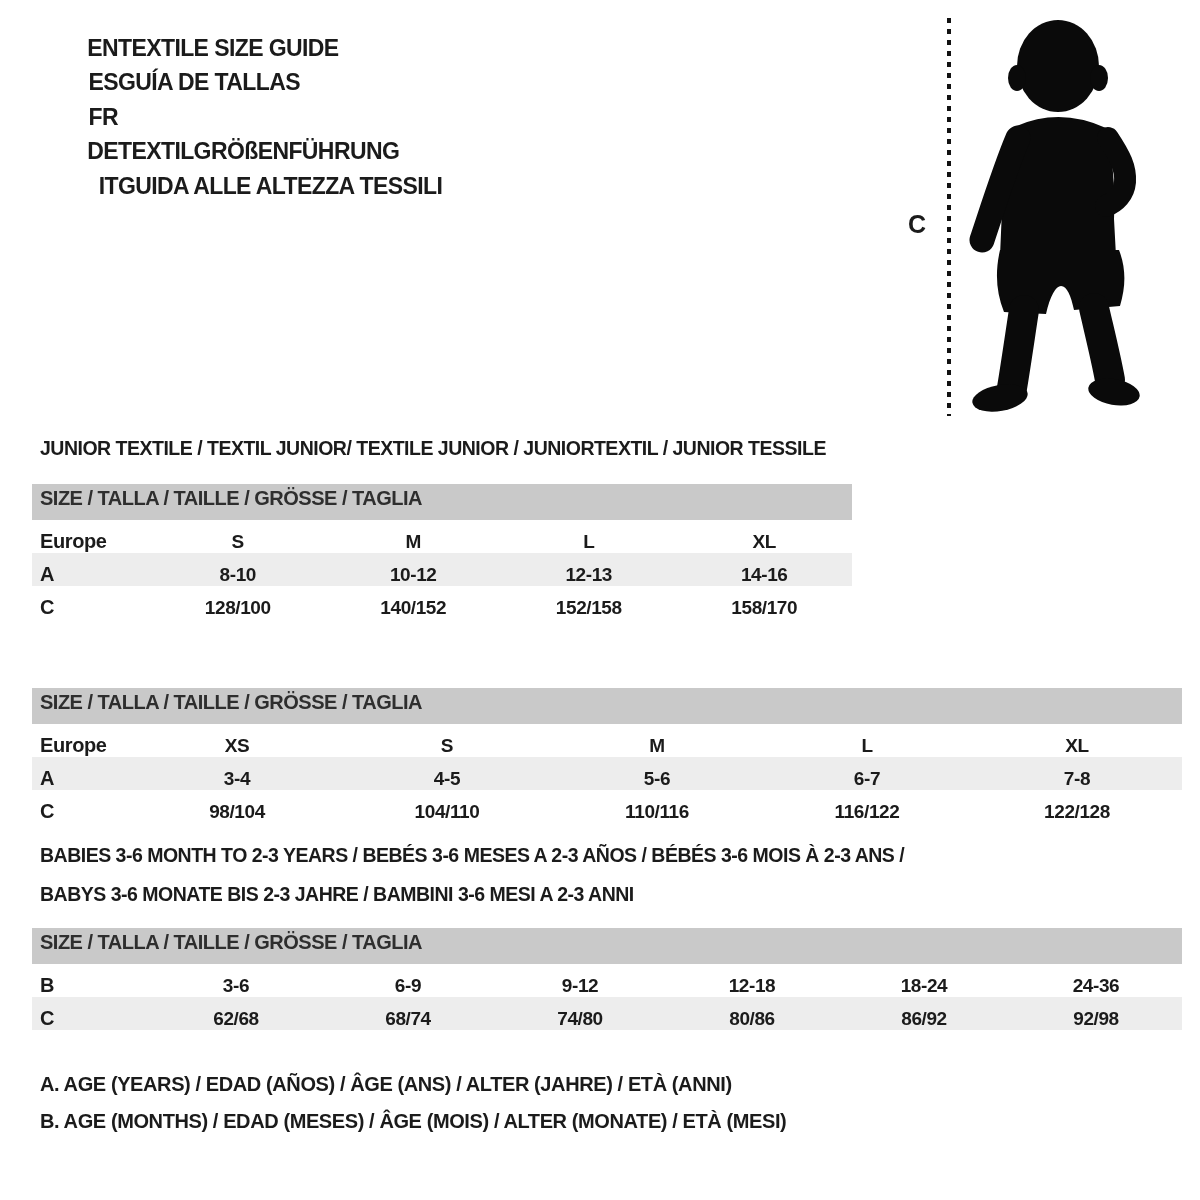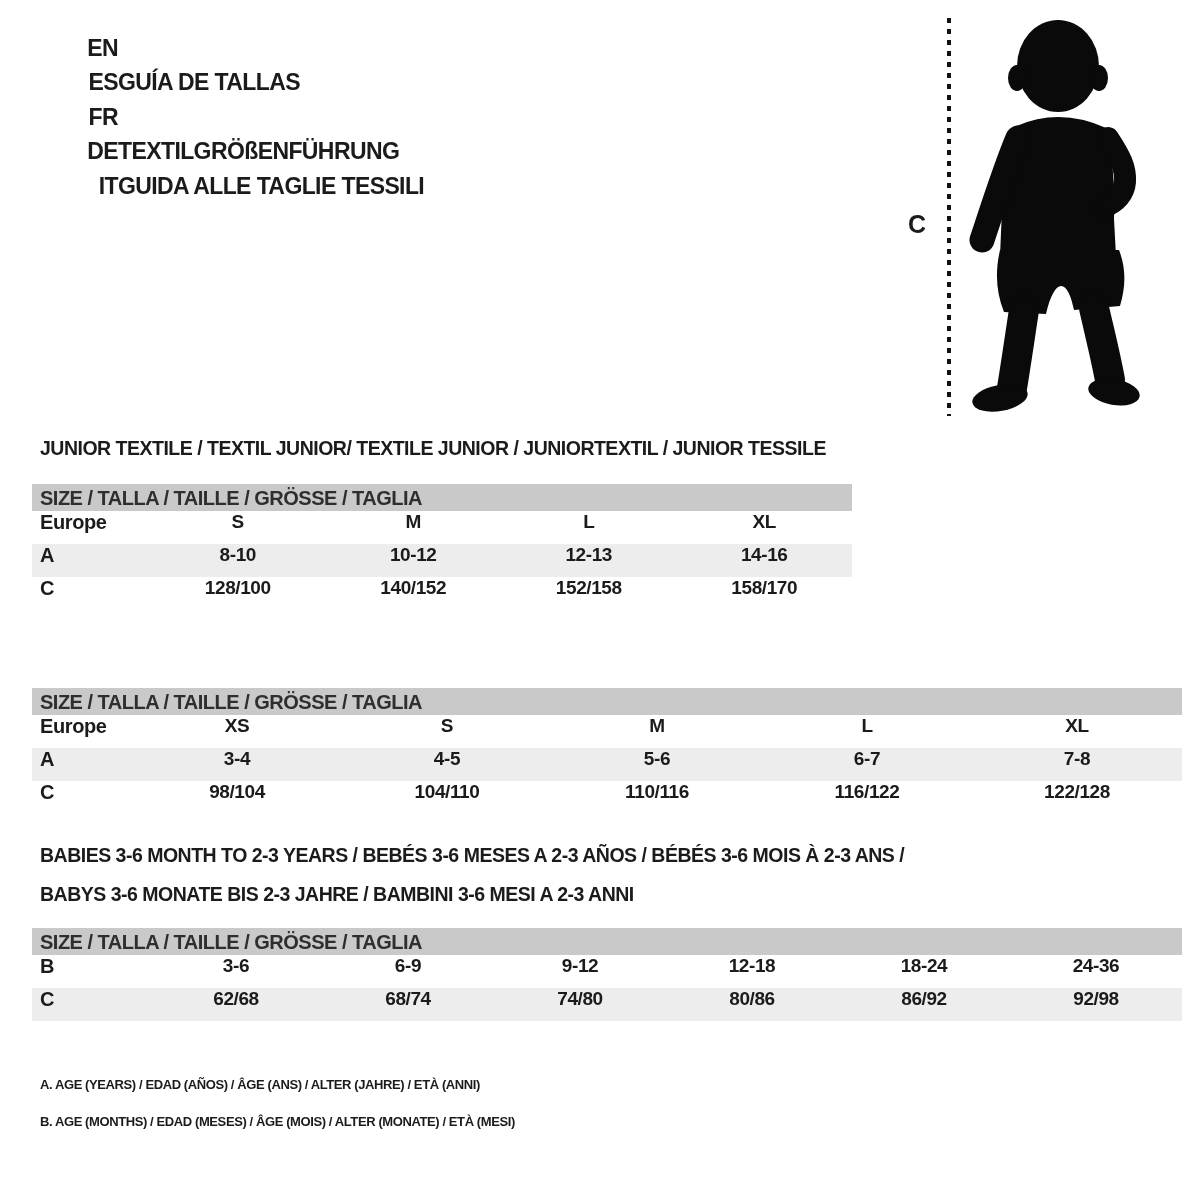--- a/index.html
+++ b/index.html
@@ -19,59 +19,60 @@
                  font-size:25px;font-weight:bold;}
   .silhouette{position:absolute;left:958px;top:14px;width:182px;height:402px;}
 
   
   .sec-title{position:absolute;left:40px;font-size:19.5px;font-weight:bold;
              letter-spacing:-0.5px;white-space:nowrap;}
   .sub{font-size:13px;vertical-align:-4px;}
 
   
   .tbl{position:absolute;}
-  .tbl-head{height:27px;background:#c9c9c9;line-height:29px;padding-left:8px;
+  .tbl-head{height:36px;background:#c9c9c9;line-height:29px;padding-left:8px;
             font-size:20px;font-weight:bold;letter-spacing:-0.5px;color:#2e2e2e;}
-  .trow{display:flex;height:33px;align-items:flex-start;font-size:19px;font-weight:bold;
+  .trow{display:flex;height:33px;align-items:flex-end;font-size:19px;font-weight:bold;
         letter-spacing:-0.4px;}
   .trow.shaded{background:#ededed;}
   .lbl{padding-left:8px;font-size:20px;}
   .t-junior .lbl{width:110px;}
   .t-children .lbl{width:92px;}
   .t-babies .lbl{width:110px;}
   .cell{flex:1;text-align:center;}
 
   
   .legend{position:absolute;left:40px;top:1066px;}
-  .legend-line{height:37px;line-height:37px;font-size:13px;font-weight:bold;
+  .legend-line{height:37px;line-height:37px;font-size:20px;font-weight:bold;
                letter-spacing:-0.4px;white-space:nowrap;}
 </style>
 </head>
 <body>
 
 <div class="page">
 
   <div class="langs">
     <div class="lang-row">
       <span class="lang-code">EN</span>
+      <span>TEXTILE SIZE GUIDE</span>
     </div>
     <div class="lang-row">
       <span class="lang-code">ES</span>
       <span>GUÍA DE TALLAS</span>
     </div>
     <div class="lang-row">
       <span class="lang-code">FR</span>
     </div>
     <div class="lang-row">
       <span class="lang-code">DE</span>
       <span>TEXTILGRÖßENFÜHRUNG</span>
     </div>
     <div class="lang-row">
       <span class="lang-code">IT</span>
-      <span>GUIDA ALLE TAGLIE TESSILI</span>
+      <span>GUIDA ALLE ALTEZZA TESSILI</span>
     </div>
   </div>
 
   <div class="measure-line"></div>
   <div class="measure-label">C</div>
   <svg class="silhouette" viewBox="0 0 182 402" xmlns="http://www.w3.org/2000/svg">
     <g fill="#0a0a0a">
       <ellipse cx="100" cy="52" rx="41" ry="46"></ellipse>
       <ellipse cx="59" cy="64" rx="9" ry="13"></ellipse>
       <ellipse cx="141" cy="64" rx="9" ry="13"></ellipse>

